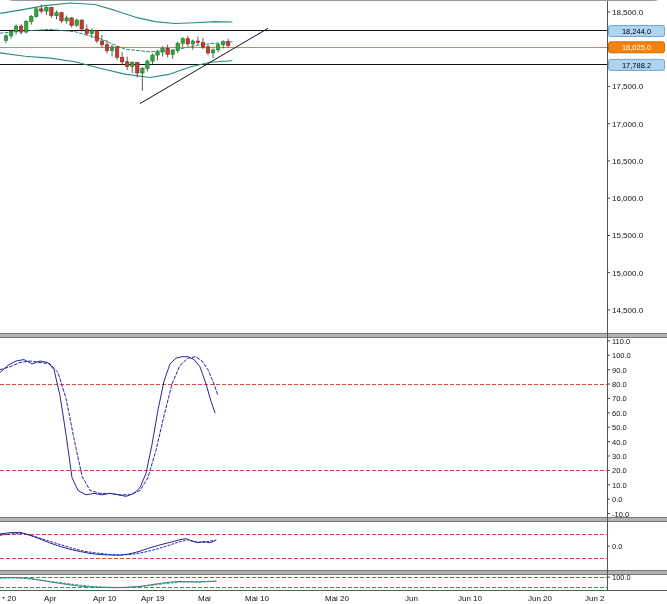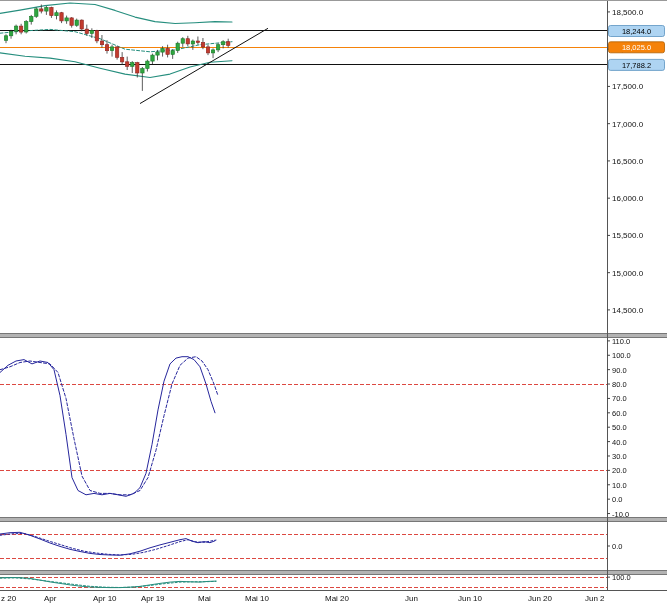--- a/index.html
+++ b/index.html
@@ -1,17 +1,17 @@
 <!DOCTYPE html>
 <html><head>
 <meta charset="utf-8">
 <style>
   html,body{margin:0;padding:0;background:#ffffff;}
   .window{position:relative;width:667px;height:604px;overflow:hidden;background:#ffffff;
-          font-family:"Liberation Sans", sans-serif;}
+          font-family:"Liberation Sans", sans-serif;border-radius:14px;}
   svg text{user-select:none;}
 </style>
 </head>
 <body>
 
 <div class="window">
   <svg id="chart-svg" width="667" height="604" viewBox="0 0 667 604">
       <rect x="0" y="0" width="667" height="604" fill="#ffffff"></rect>
       <defs>
         <clipPath id="clip0">

